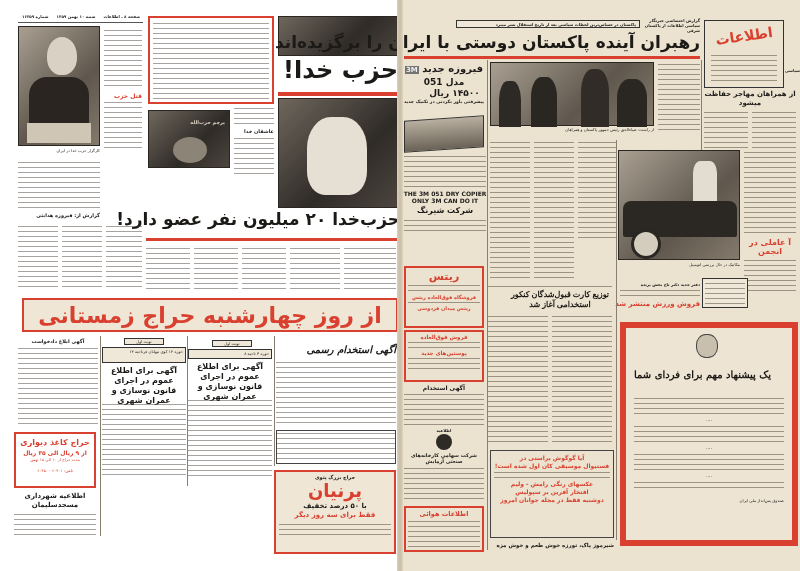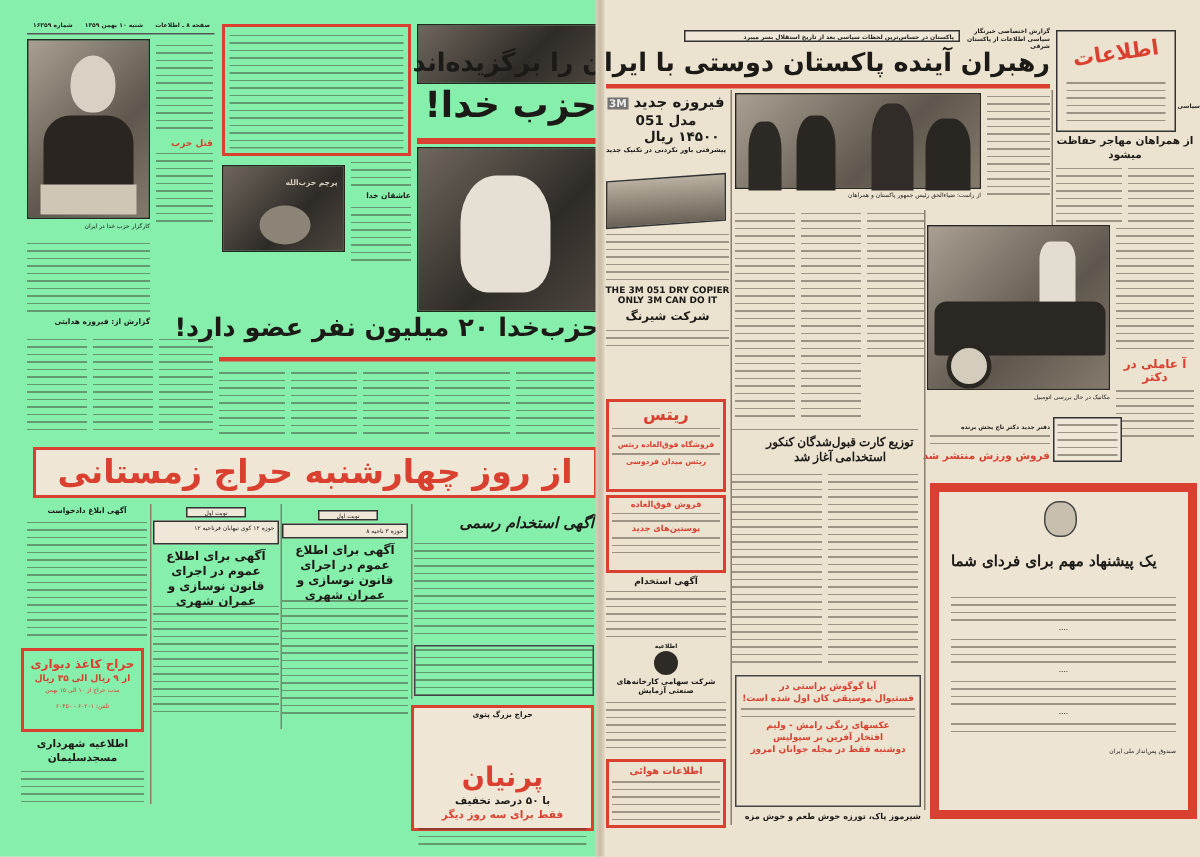--- a/index.html
+++ b/index.html
@@ -1,17 +1,17 @@
 <!DOCTYPE html>
 <html><head>
 <meta charset="utf-8">
 <style>
   * { box-sizing: border-box; margin: 0; padding: 0; }
   body { width: 800px; height: 571px; overflow: hidden; background: #e9dfcd; font-family: "DejaVu Sans", sans-serif; position: relative; color: #1c1a17; direction: ltr; }
-  .page { position: absolute; top: 0; height: 571px; background: #86efac; }
+  .page { position: absolute; top: 0; height: 571px; background: #ffffff; }
   .page.left { left: 0; width: 400px; }
   .page.right { left: 400px; width: 400px; background: #ebe2d0; }
   .fold { position: absolute; left: 397px; top: 0; width: 6px; height: 571px; background: linear-gradient(90deg, #d9ceb9, #c9bda6, #ddd2bd); }
   .abs { position: absolute; }
   .rtl { direction: rtl; text-align: right; }
   .lines { background: repeating-linear-gradient(180deg, transparent 0 2px, rgba(60,50,40,0.45) 2px 3px, transparent 3px 5px); }
   .col-rule { border-left: 1px solid #8a7f6e; }
   .red-bar { background: #d9402f; }
   .red-border { border: 2px solid #d9402f; }
   .red-text { color: #d9402f; }
@@ -108,21 +108,21 @@
     <div class="head red-text" style="font-size:6px;line-height:9px;">از ۹ ریال الی ۳۵ ریال</div>
     <div class="red-text tiny">مدت حراج از ۱۰ الی ۱۵ بهمن</div>
     <div class="red-text tiny" style="margin-top:6px;">تلفن: ۶۰۲۰۱ - ۶۰۴۵۰</div>
   </div>
 
   <div class="abs rtl head center" style="left:14px;top:492px;width:82px;font-size:7px;line-height:9px;white-space:normal;">اطلاعیه شهرداری مسجدسلیمان</div>
   <div class="abs lines" style="left:14px;top:512px;width:82px;height:24px;"></div>
 
   <div class="abs red-border rtl" style="left:274px;top:470px;width:122px;height:84px;padding:3px;text-align:center;background:#efe6d5;">
     <div class="head tiny" style="font-size:5px;">حراج بزرگ پتوی</div>
-    <div class="head red-text" style="font-size:18px;line-height:22px;margin-top:28px;">پرنیان</div>
+    <div class="head red-text" style="font-size:18px;line-height:22px;">پرنیان</div>
     <div class="head" style="font-size:7px;line-height:9px;">با ۵۰ درصد تخفیف</div>
     <div class="head red-text" style="font-size:7px;line-height:9px;">فقط برای سه روز دیگر</div>
     <div class="lines" style="height:14px;margin-top:2px;"></div>
   </div>
 
   <div class="abs col-rule" style="left:100px;top:336px;height:200px;"></div>
   <div class="abs col-rule" style="left:187px;top:336px;height:150px;"></div>
   <div class="abs col-rule" style="left:274px;top:336px;height:130px;"></div>
 </div>
 
@@ -175,21 +175,21 @@
   <div class="abs lines" style="left:178px;top:140px;width:38px;height:100px;"></div>
 
   <div class="abs photo light" style="left:218px;top:150px;width:122px;height:110px;">
     <div class="abs" style="left:4px;top:50px;width:114px;height:36px;background:#2b2723;border-radius:8px 8px 2px 2px;"></div>
     <div class="abs" style="left:12px;top:78px;width:30px;height:30px;background:#d4ccbd;border:3px solid #2a2622;border-radius:50%;"></div>
     <div class="abs" style="left:74px;top:10px;width:24px;height:40px;background:#e3ddd1;border-radius:30% 30% 0 0;"></div>
   </div>
   <div class="abs rtl tiny" style="left:218px;top:262px;width:122px;">مکانیک در حال بررسی اتومبیل</div>
 
   <div class="abs lines" style="left:344px;top:150px;width:52px;height:86px;"></div>
-  <div class="abs rtl head red-text center" style="left:344px;top:238px;width:52px;font-size:8px;line-height:9px;white-space:normal;">آ عاملی در دکتر</div>
+  <div class="abs rtl head red-text center" style="left:344px;top:238px;width:52px;font-size:8px;line-height:9px;white-space:normal;">آ عاملی در انجمن</div>
   <div class="abs lines" style="left:344px;top:258px;width:52px;height:36px;"></div>
 
   <div class="abs rtl tiny head" style="left:220px;top:282px;width:80px;">دفتر جدید دکتر تاج بخش برنده</div>
   <div class="abs lines" style="left:220px;top:288px;width:80px;height:8px;"></div>
   <div class="abs boxed" style="left:302px;top:278px;width:46px;height:30px;padding:2px;">
     <div class="lines" style="width:100%;height:100%;"></div>
   </div>
   <div class="abs rtl head red-text" style="left:220px;top:300px;width:80px;font-size:7px;">فروش ورزش منتشر شد</div>
 
   <div class="abs red-border rtl" style="left:4px;top:266px;width:80px;height:62px;padding:2px;text-align:center;">

